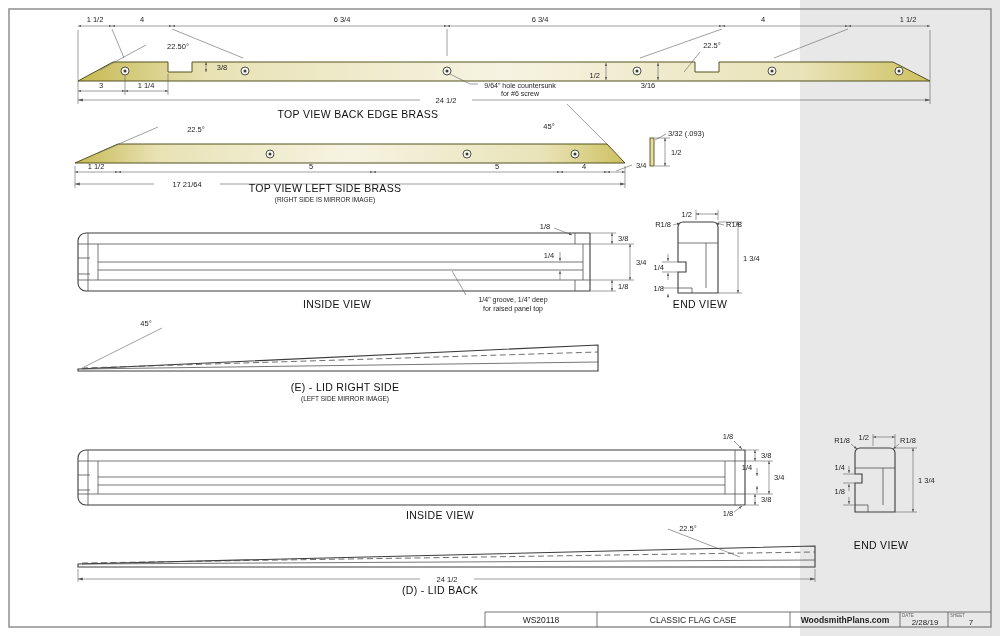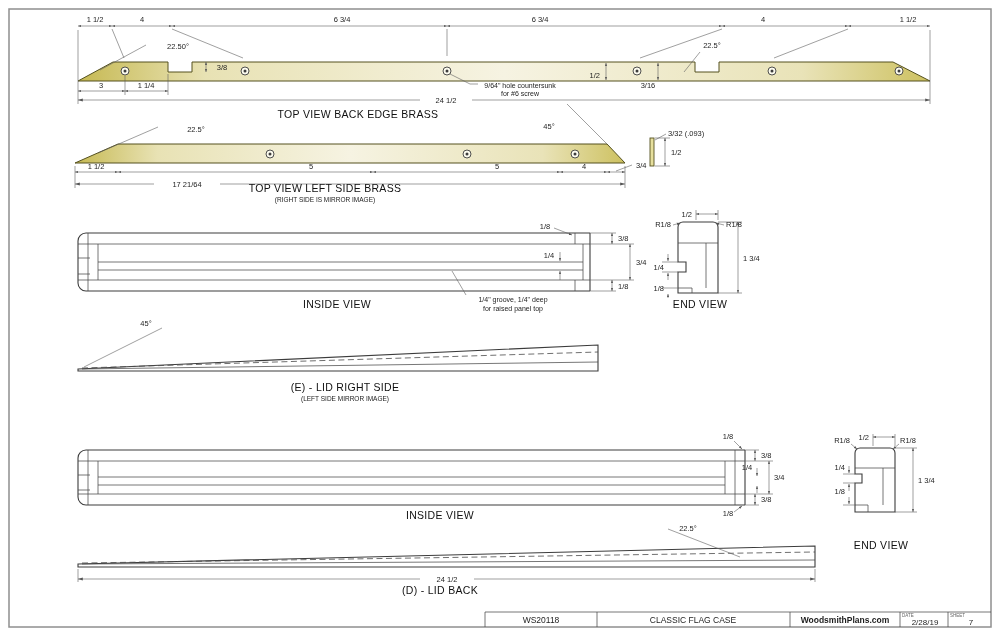--- a/index.html
+++ b/index.html
@@ -1,16 +1,16 @@
 <!DOCTYPE html>
 <html><head>
 <meta charset="utf-8">
 <style>
   html,body{margin:0;padding:0;background:#e8e8e8;}
-  .sheet{width:1000px;height:636px;background:#ffffff;position:relative;font-family:"Liberation Sans",sans-serif;text-align:center;}
+  .sheet{width:800px;height:636px;background:#ffffff;position:relative;font-family:"Liberation Sans",sans-serif;text-align:center;}
   svg{display:block;}
   .pageborder{fill:none;stroke:#8f8f8f;stroke-width:1.5;}
   .brass{fill:url(#brassGrad);stroke:#55511f;stroke-width:1;}
   .brassSm{fill:#e6df9d;stroke:#55511f;stroke-width:0.9;}
   .geo{stroke:#3c3c3c;stroke-width:1.1;fill:none;}
   .geo2{stroke:#4a4a4a;stroke-width:0.75;fill:none;}
   .dash{stroke:#4a4a4a;stroke-width:0.8;fill:none;stroke-dasharray:6 3.5;}
   .dim{stroke:#5f5f5f;stroke-width:0.6;fill:none;}
   .hole{stroke:#3c3c3c;stroke-width:0.9;fill:#fcfbef;}
   .holec{fill:#3c3c3c;stroke:none;}

